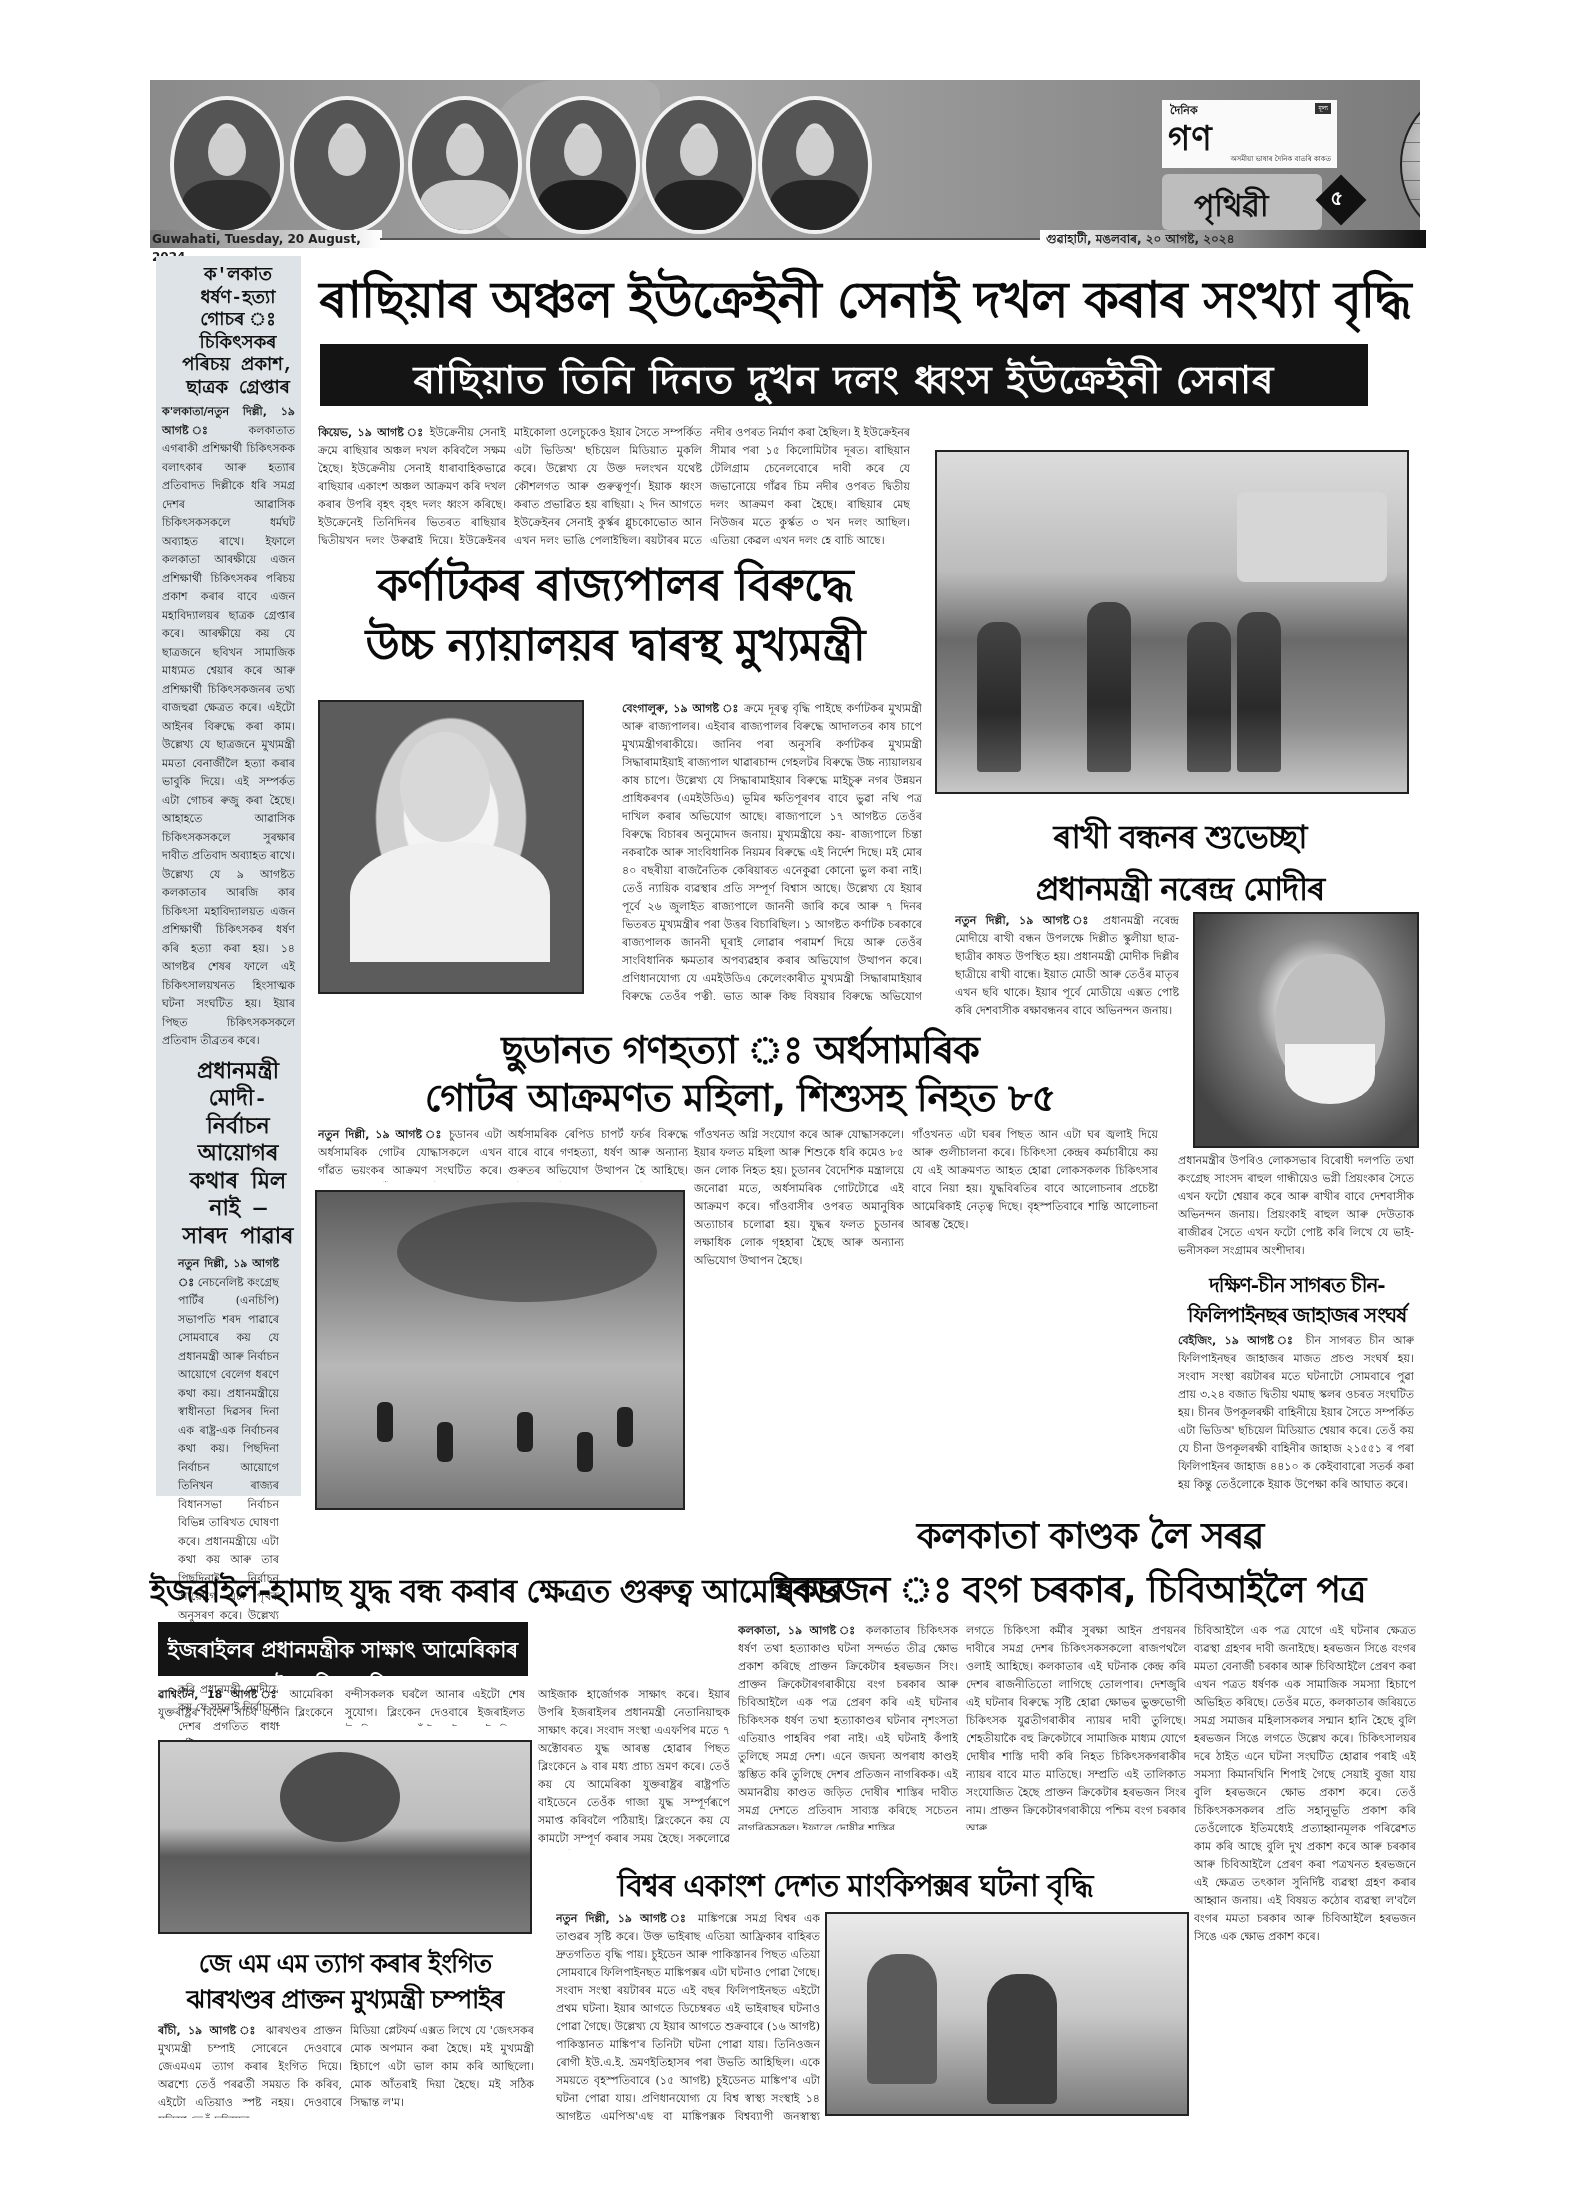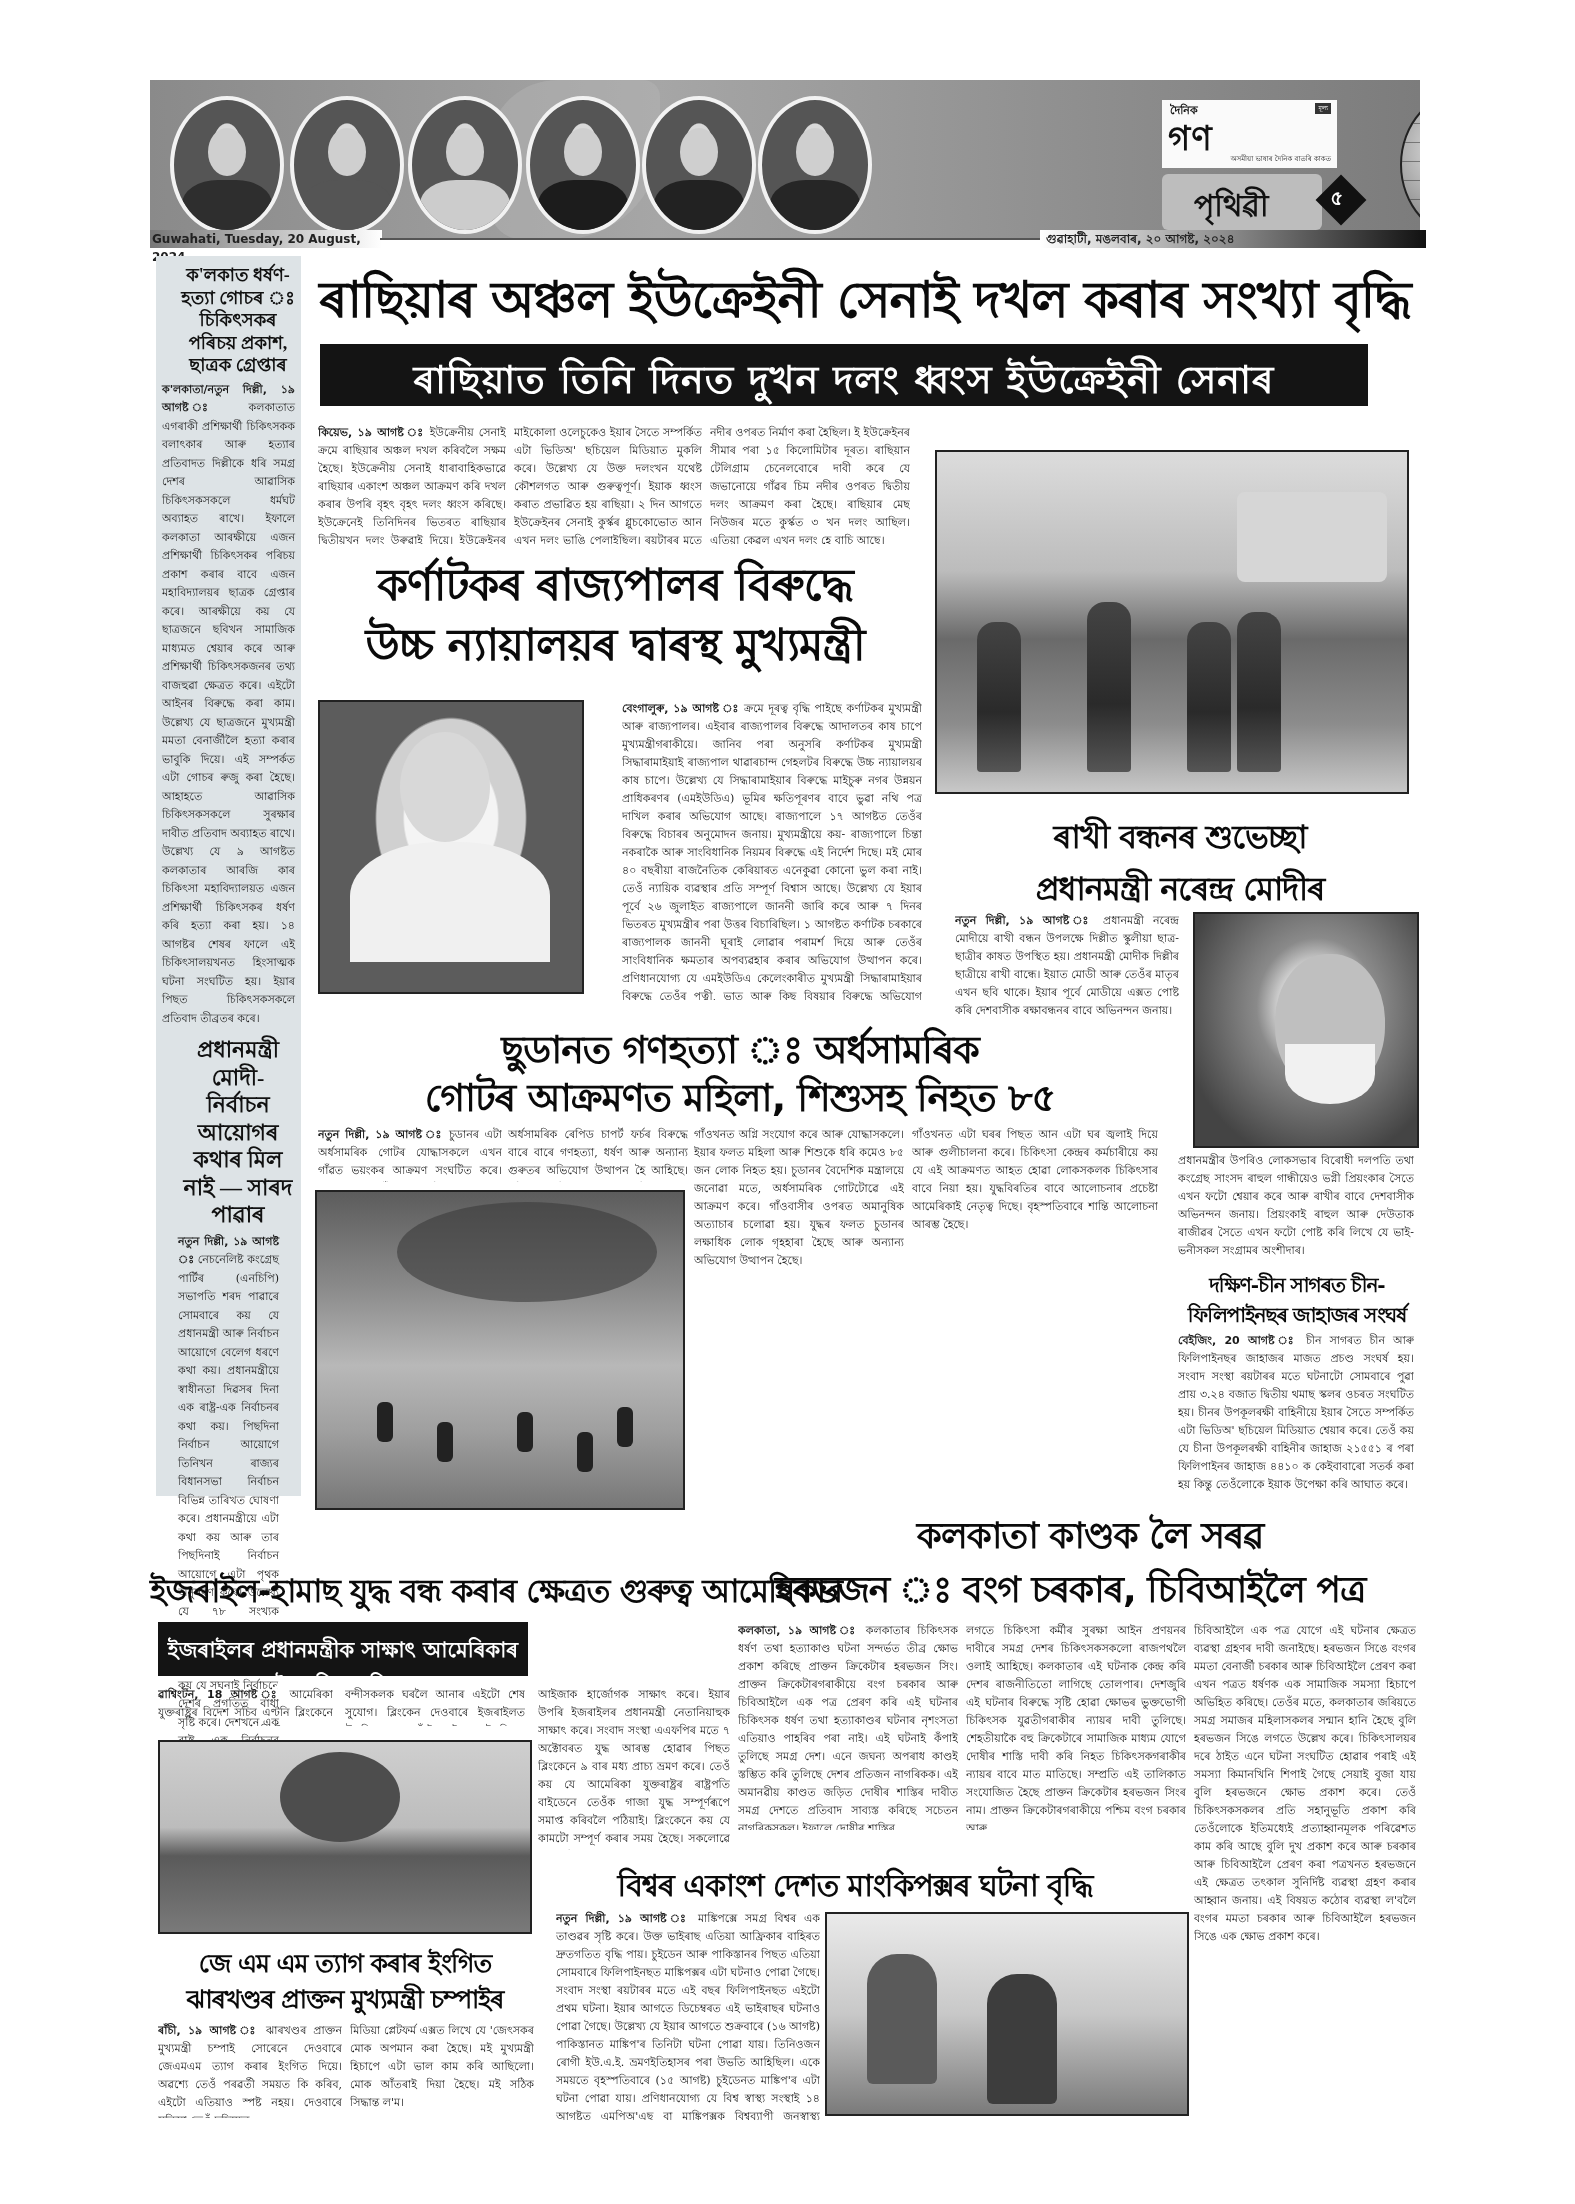--- a/index.html
+++ b/index.html
@@ -19,21 +19,21 @@
   .section-name { position:absolute; left:32px; top:8px; font-size:30px; font-weight:bold; }
   .section-num { position:absolute; left:1173px; top:102px; width:36px; height:36px; background:#111; color:#fff; transform:rotate(45deg); }
   .section-num span { position:absolute; left:8px; top:4px; transform:rotate(-45deg); font-size:20px; font-weight:bold; }
   .globe { position:absolute; left:1250px; top:10px; width:130px; height:145px; border-radius:50%; background:radial-gradient(circle at 40% 40%, #eee, #888 70%); border:2px solid #222; }
   .globe .lines { position:absolute; inset:0; border-radius:50%; background:repeating-linear-gradient(0deg, transparent 0 18px, #333 18px 19px), repeating-linear-gradient(90deg, transparent 0 22px, #333 22px 23px); opacity:.5; }
   .date-strip-left { position:absolute; left:150px; top:230px; width:230px; height:18px; background:linear-gradient(90deg,#777,#fff); font-size:12px; font-weight:bold; color:#222; line-height:18px; padding-left:2px; }
   .date-strip-right { position:absolute; left:1040px; top:230px; width:380px; height:18px; background:linear-gradient(90deg,#fff,#111); font-size:12px; font-weight:bold; color:#222; line-height:18px; padding-left:6px; }
   .masthead-rule { position:absolute; left:380px; top:238px; width:660px; height:2px; background:#555; }
   
   .sidebar { position:absolute; left:156px; top:256px; width:145px; height:1240px; background:#dde3e6; }
-  .side-head { font-family:Liberation Serif, serif; font-weight:bold; text-align:center; line-height:1.25; color:#111;margin-left:19px; }
+  .side-head { font-family:Liberation Mono, monospace; font-weight:bold; text-align:center; line-height:1.25; color:#111;margin-left:19px; }
   .body-text { font-family:"DejaVu Serif", serif; font-size:11px; line-height:18px; text-align:justify; color:#1a1a1a; }
   .body-text b { font-family:"DejaVu Sans", sans-serif; }
   .side-text { font-size:11px; line-height:18.5px; }
   
   .hl { position:absolute; font-family:"DejaVu Sans", sans-serif; font-weight:bold; color:#0a0a0a; text-align:center; white-space:nowrap; letter-spacing:-1px; }
   .banner-black { position:absolute; left:320px; top:344px; width:1048px; height:62px; background:#141414; }
   .banner-black .txt { position:absolute; left:0; right:0; top:6px; text-align:center; color:#fff; font-size:38px; font-weight:bold; letter-spacing:1px; }
   .col { position:absolute; }
   .photo { position:absolute; border:2px solid #222; overflow:hidden; }
   .photo-war { background:linear-gradient(180deg,#dcdcdc 0%,#bcbcbc 35%,#6a6a6a 55%,#8c8c8c 80%,#c8c8c8 100%); }
@@ -155,21 +155,21 @@
 <div class="photo photo-modi" style="left:1193px;top:912px;width:222px;height:232px">
     <div class="head"></div>
     <div class="beard"></div>
   </div>
 <div class="col body-text" style="left:1178px;top:1152px;width:236px;height:112px;overflow:hidden">প্ৰধানমন্ত্ৰীৰ উপৰিও লোকসভাৰ বিৰোধী দলপতি তথা কংগ্ৰেছ সাংসদ ৰাহুল গান্ধীয়েও ভগ্নী প্ৰিয়ংকাৰ সৈতে এখন ফটো শ্বেয়াৰ কৰে আৰু ৰাখীৰ বাবে দেশবাসীক অভিনন্দন জনায়। প্ৰিয়ংকাই ৰাহুল আৰু দেউতাক ৰাজীৱৰ সৈতে এখন ফটো পোষ্ট কৰি লিখে যে ভাই-ভনীসকল সংগ্ৰামৰ অংশীদাৰ।</div>
 
 <div class="hl" style="left:1172px;top:1270px;width:250px;font-size:20px;">
     <span style="white-space:normal;display:block;line-height:30px">দক্ষিণ-চীন সাগৰত চীন-ফিলিপাইনছৰ জাহাজৰ সংঘৰ্ষ</span>
   </div>
 <div class="col body-text" style="left:1178px;top:1332px;width:236px;height:170px;overflow:hidden">
-  <b>বেইজিং, 20 আগষ্ট ঃ</b>
+  <b>বেইজিং, ১৯ আগষ্ট ঃ</b>
   <span>চীন সাগৰত চীন আৰু ফিলিপাইনছৰ জাহাজৰ মাজত প্ৰচণ্ড সংঘৰ্ষ হয়। সংবাদ সংস্থা ৰয়টাৰৰ মতে ঘটনাটো সোমবাৰে পুৱা প্ৰায় ৩.২৪ বজাত দ্বিতীয় থমাছ স্কলৰ ওচৰত সংঘটিত হয়। চীনৰ উপকূলৰক্ষী বাহিনীয়ে ইয়াৰ সৈতে সম্পৰ্কিত এটা ভিডিঅ' ছচিয়েল মিডিয়াত শ্বেয়াৰ কৰে। তেওঁ কয় যে চীনা উপকূলৰক্ষী বাহিনীৰ জাহাজ ২১৫৫১ ৰ পৰা ফিলিপাইনৰ জাহাজ ৪৪১০ ক কেইবাবাৰো সতৰ্ক কৰা হয় কিন্তু তেওঁলোকে ইয়াক উপেক্ষা কৰি আঘাত কৰে।</span>
 </div>
 
 <div class="hl" style="left:310px;top:1020px;width:860px;font-size:38px;">ছুডানত গণহত্যা ঃ অৰ্ধসামৰিক</div>
 <div class="hl" style="left:310px;top:1068px;width:860px;font-size:38px;">গোটৰ আক্ৰমণত মহিলা, শিশুসহ নিহত ৮৫</div>
 <div class="col body-text" style="left:318px;top:1126px;width:184px;height:56px;overflow:hidden">
   <b>নতুন দিল্লী, ১৯ আগষ্ট ঃ</b>
   <span>চুডানৰ এটা অৰ্ধসামৰিক গোটৰ যোদ্ধাসকলে এখন গাঁৱত ভয়ংকৰ আক্ৰমণ সংঘটিত কৰে। ইয়াৰ লগতে গাঁওখনত অগ্নি সংযোগ কৰে আৰু বন্দুকধাৰীসকলে গুলীচালনা কৰে। ইয়াৰ ফলত মহিলা আৰু শিশুসহ কমেও ৮৫ জন লোকৰ মৃত্যু হয়।</span>
 </div>
 <div class="col body-text" style="left:508px;top:1126px;width:180px;height:56px;overflow:hidden">অৰ্ধসামৰিক ৰেপিড চাপৰ্ট ফৰ্চৰ বিৰুদ্ধে বাৰে বাৰে গণহত্যা, ধৰ্ষণ আৰু অন্যান্য গুৰুতৰ অভিযোগ উত্থাপন হৈ আহিছে। শনিবাৰে বিষয়া আৰু বাসিন্দাসকলে জনোৱা মতে, অৰ্ধসামৰিক ৰেপিড চাপৰ্ট ফৰ্চৰ যোদ্ধাই এখন গাঁৱত আক্ৰমণ কৰে।</div>

